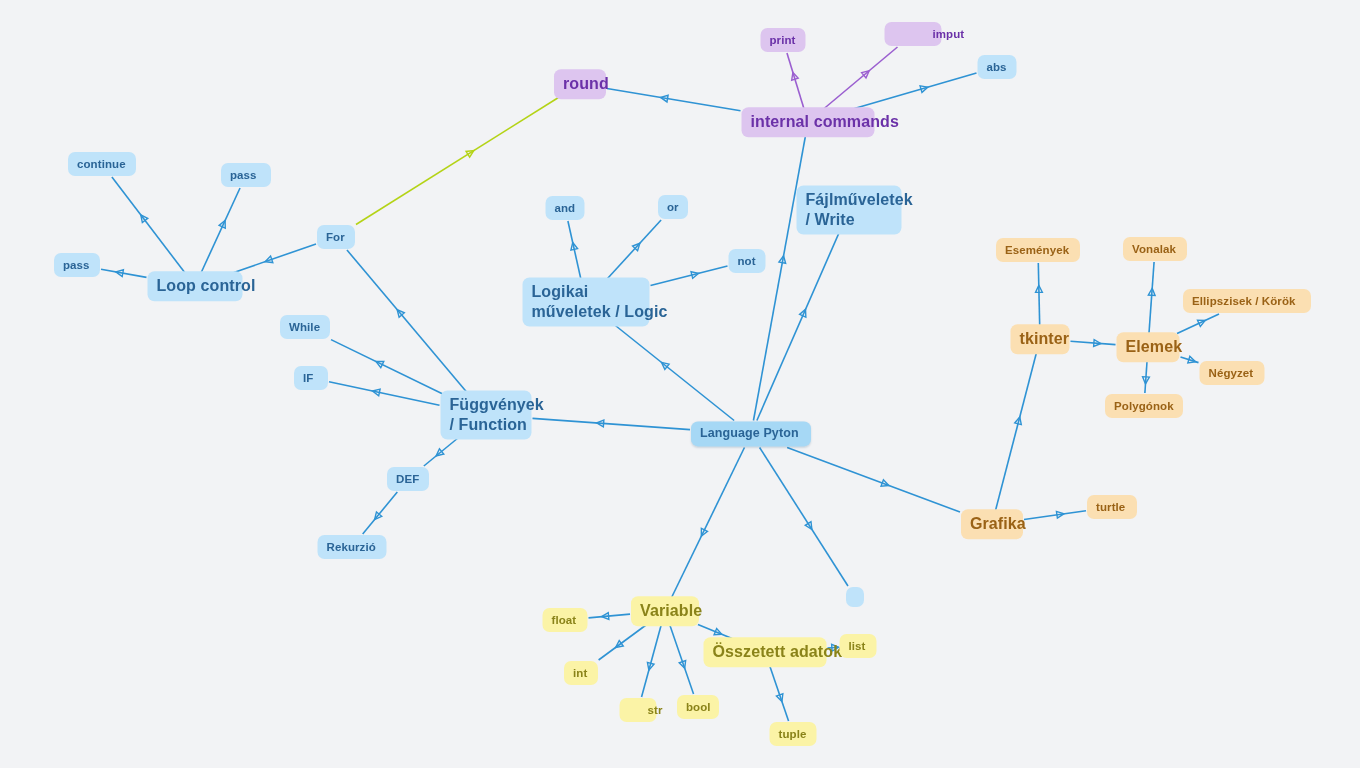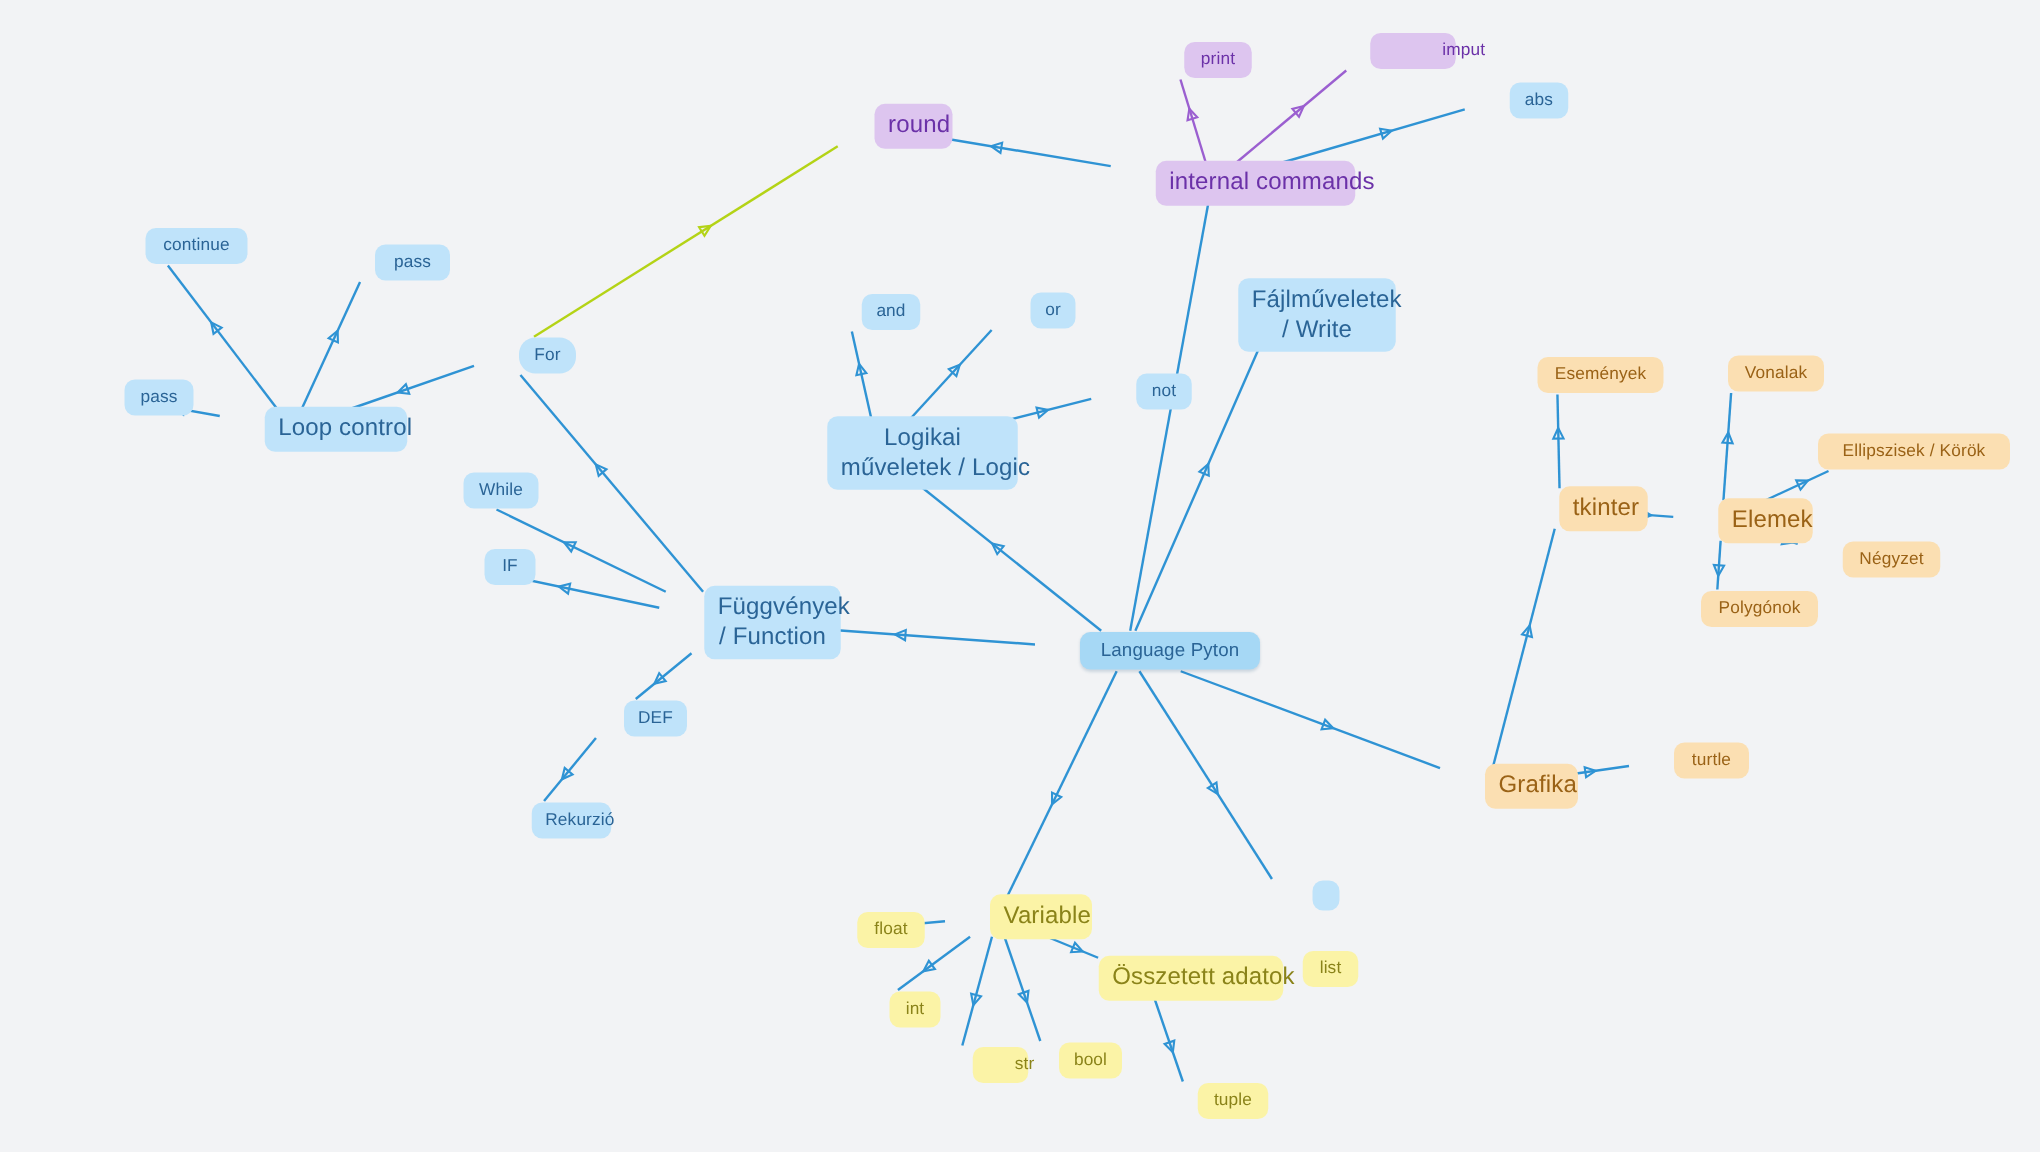--- a/index.html
+++ b/index.html
@@ -26,27 +26,26 @@
     left: 0; top: 0;
     width: 1360px;
     height: 768px;
     pointer-events: none;
   }
   .node {
     position: absolute;
     transform: translate(-50%, -50%);
     border-radius: 7px;
     padding: 5px 9px;
-    font-weight: normal;
+    font-weight: bold;
     line-height: 1.22;
-    text-align: center;
+    text-align: left;
     white-space: pre;
     box-sizing: border-box;
     letter-spacing: 0.1px;
-    margin-left: 29px;
   }
   
   .n-blue {
     background: #bfe3fa;
     color: #2a6496;
   }
   .n-blue-root {
     background: #a6d8f5;
     color: #2a6496;
     box-shadow: 0 1px 2px rgba(40,90,130,.18);
@@ -240,32 +239,32 @@
     <div class="node n-purple sz-sm" style="left: 783px; top: 40px; width: 45px;">print</div>
     <div class="node n-purple sz-sm" style="left: 913px; top: 34px; width: 51px; padding-left: 48px;">imput</div>
     <div class="node n-purple sz-md" style="left: 580px; top: 84px; width: 52px;">round</div>
     <div class="node n-blue sz-sm" style="left: 997px; top: 67px; width: 39px;">abs</div>
     <div class="node n-blue sz-md" style="left: 849px; top: 210px; width: 105px;">Fájlműveletek
 / Write</div>
     <div class="node n-blue sz-md" style="left: 195px; top: 286px; width: 95px;">Loop control</div>
     <div class="node n-blue sz-sm" style="left: 102px; top: 164px; width: 68px;">continue</div>
     <div class="node n-blue sz-sm" style="left: 246px; top: 175px; width: 50px;">pass</div>
     <div class="node n-blue sz-sm" style="left: 77px; top: 265px; width: 46px;">pass</div>
-    <div class="node n-blue sz-sm" style="left: 336px; top: 237px; width: 38px; border-radius: 11px;">For</div>
+    <div class="node n-blue sz-sm" style="left: 336px; top: 237px; width: 38px;">For</div>
     <div class="node n-blue sz-md" style="left: 586px; top: 302px; width: 127px;">Logikai
 műveletek / Logic</div>
     <div class="node n-blue sz-sm" style="left: 565px; top: 208px; width: 39px;">and</div>
     <div class="node n-blue sz-sm" style="left: 673px; top: 207px; width: 30px;">or</div>
     <div class="node n-blue sz-sm" style="left: 747px; top: 261px; width: 37px;">not</div>
     <div class="node n-blue sz-md" style="left: 486px; top: 415px; width: 91px;">Függvények
 / Function</div>
     <div class="node n-blue sz-sm" style="left: 305px; top: 327px; width: 50px;">While</div>
     <div class="node n-blue sz-sm" style="left: 311px; top: 378px; width: 34px;">IF</div>
     <div class="node n-blue sz-sm" style="left: 408px; top: 479px; width: 42px;">DEF</div>
-    <div class="node n-blue sz-sm" style="left: 352px; top: 547px; width: 53px;">Rekurzió</div>
+    <div class="node n-blue sz-sm" style="left: 352px; top: 547px; width: 69px;">Rekurzió</div>
     <div class="node n-orange sz-md" style="left: 992px; top: 524px; width: 62px;">Grafika</div>
     <div class="node n-orange sz-sm" style="left: 1112px; top: 507px; width: 50px;">turtle</div>
     <div class="node n-orange sz-md" style="left: 1040px; top: 339px; width: 59px;">tkinter</div>
     <div class="node n-orange sz-sm" style="left: 1038px; top: 250px; width: 84px;">Események</div>
     <div class="node n-orange sz-md" style="left: 1148px; top: 347px; width: 63px;">Elemek</div>
     <div class="node n-orange sz-sm" style="left: 1155px; top: 249px; width: 64px;">Vonalak</div>
     <div class="node n-orange sz-sm" style="left: 1247px; top: 301px; width: 128px;">Ellipszisek / Körök</div>
     <div class="node n-orange sz-sm" style="left: 1232px; top: 373px; width: 65px;">Négyzet</div>
     <div class="node n-orange sz-sm" style="left: 1144px; top: 406px; width: 78px;">Polygónok</div>
     <div class="node n-yellow sz-md" style="left: 665px; top: 611px; width: 68px;">Variable</div>

